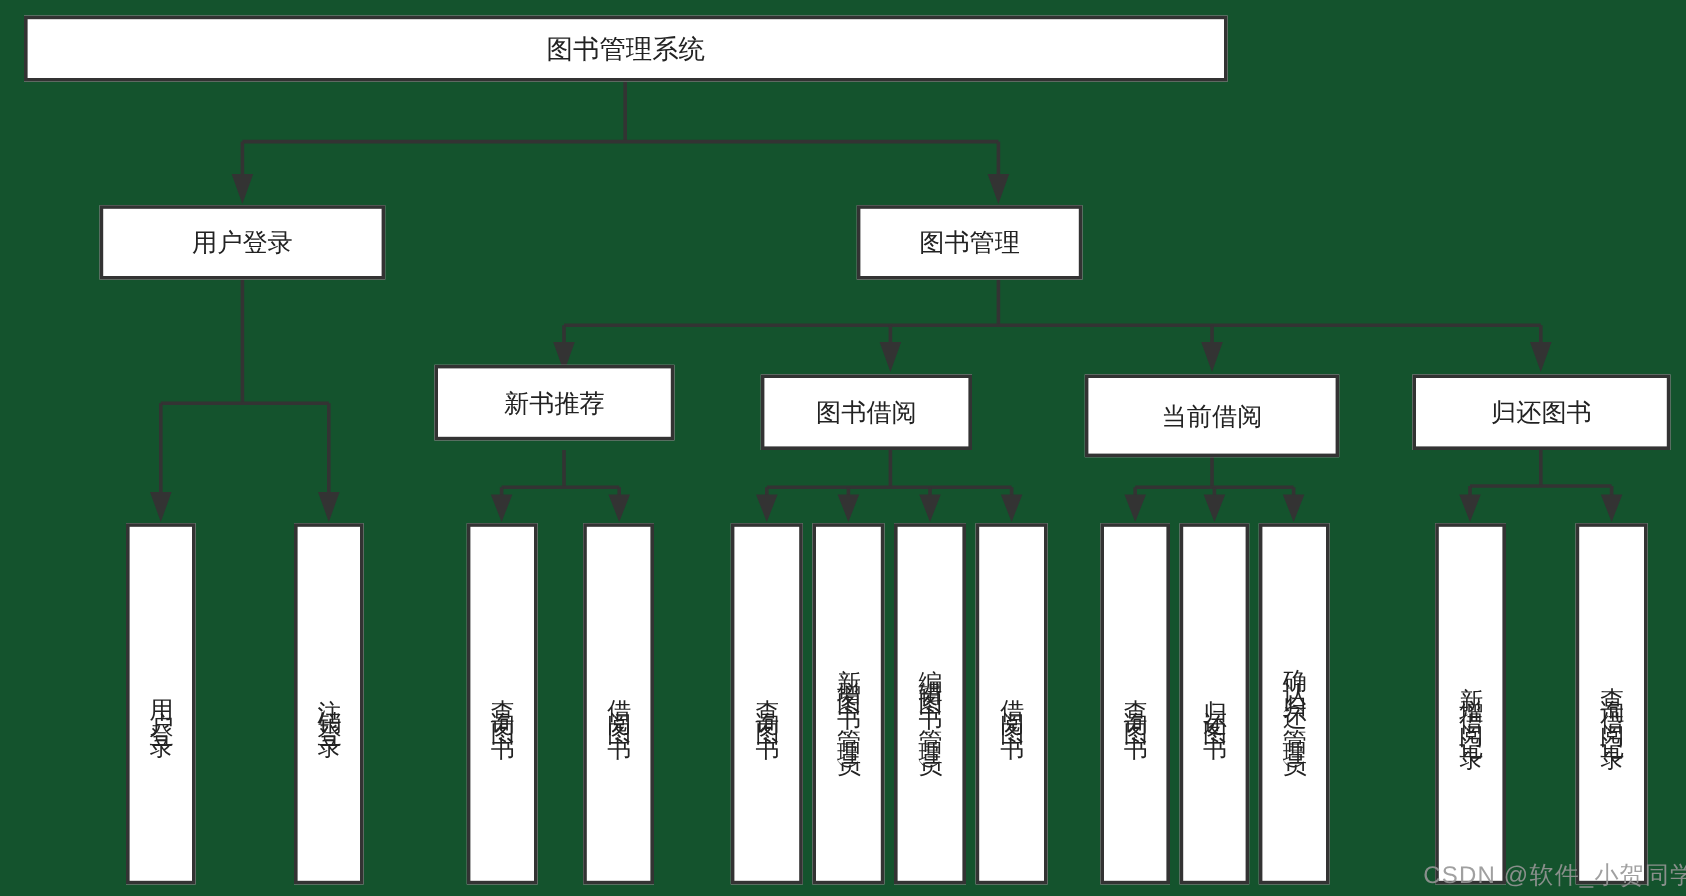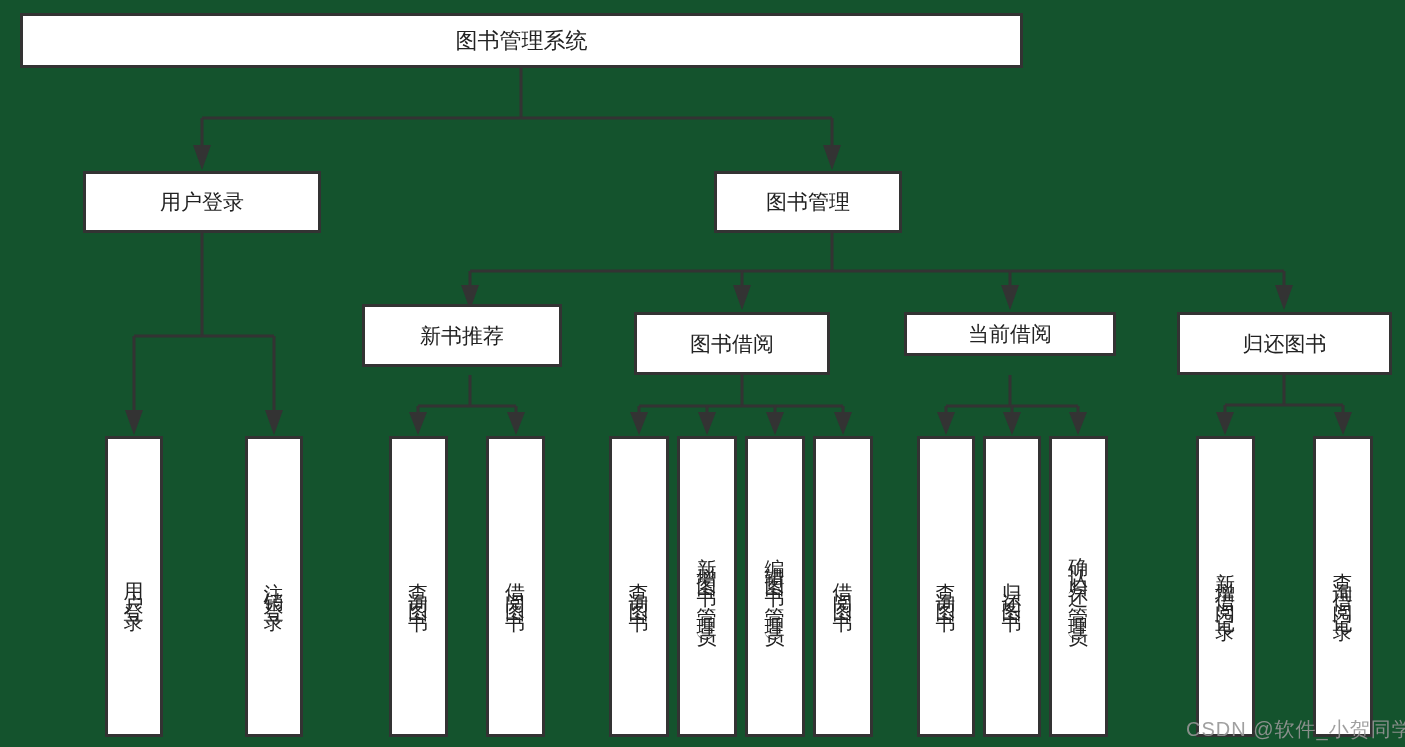--- a/index.html
+++ b/index.html
@@ -138,24 +138,24 @@
   <div class="box h" style="left:83px; top:171px; width:238px; height:62px;">
     <span>用户登录</span>
   </div>
   <div class="box h" style="left:714px; top:171px; width:188px; height:62px;">
     <span>图书管理</span>
   </div>
 
   <div class="box h" style="left:362px; top:304px; width:200px; height:63px;">
     <span>新书推荐</span>
   </div>
-  <div class="box h" style="left:634px; top:312px; width:196px; height:63px;">
+  <div class="box h" style="left:634px; top:312px; width:176px; height:63px;">
     <span>图书借阅</span>
   </div>
-  <div class="box h" style="left:904px; top:312px; width:212px; height:44px;">
+  <div class="box h" style="left:904px; top:312px; width:212px; height:69px;">
     <span>当前借阅</span>
   </div>
   <div class="box h" style="left:1177px; top:312px; width:215px; height:63px;">
     <span>归还图书</span>
   </div>
 
   <div class="box v" style="left:105px; top:436px; width:58px; height:301px;">
     <span class="vtxt">用户登录</span>
   </div>
   <div class="box v" style="left:245px; top:436px; width:58px; height:301px;">

